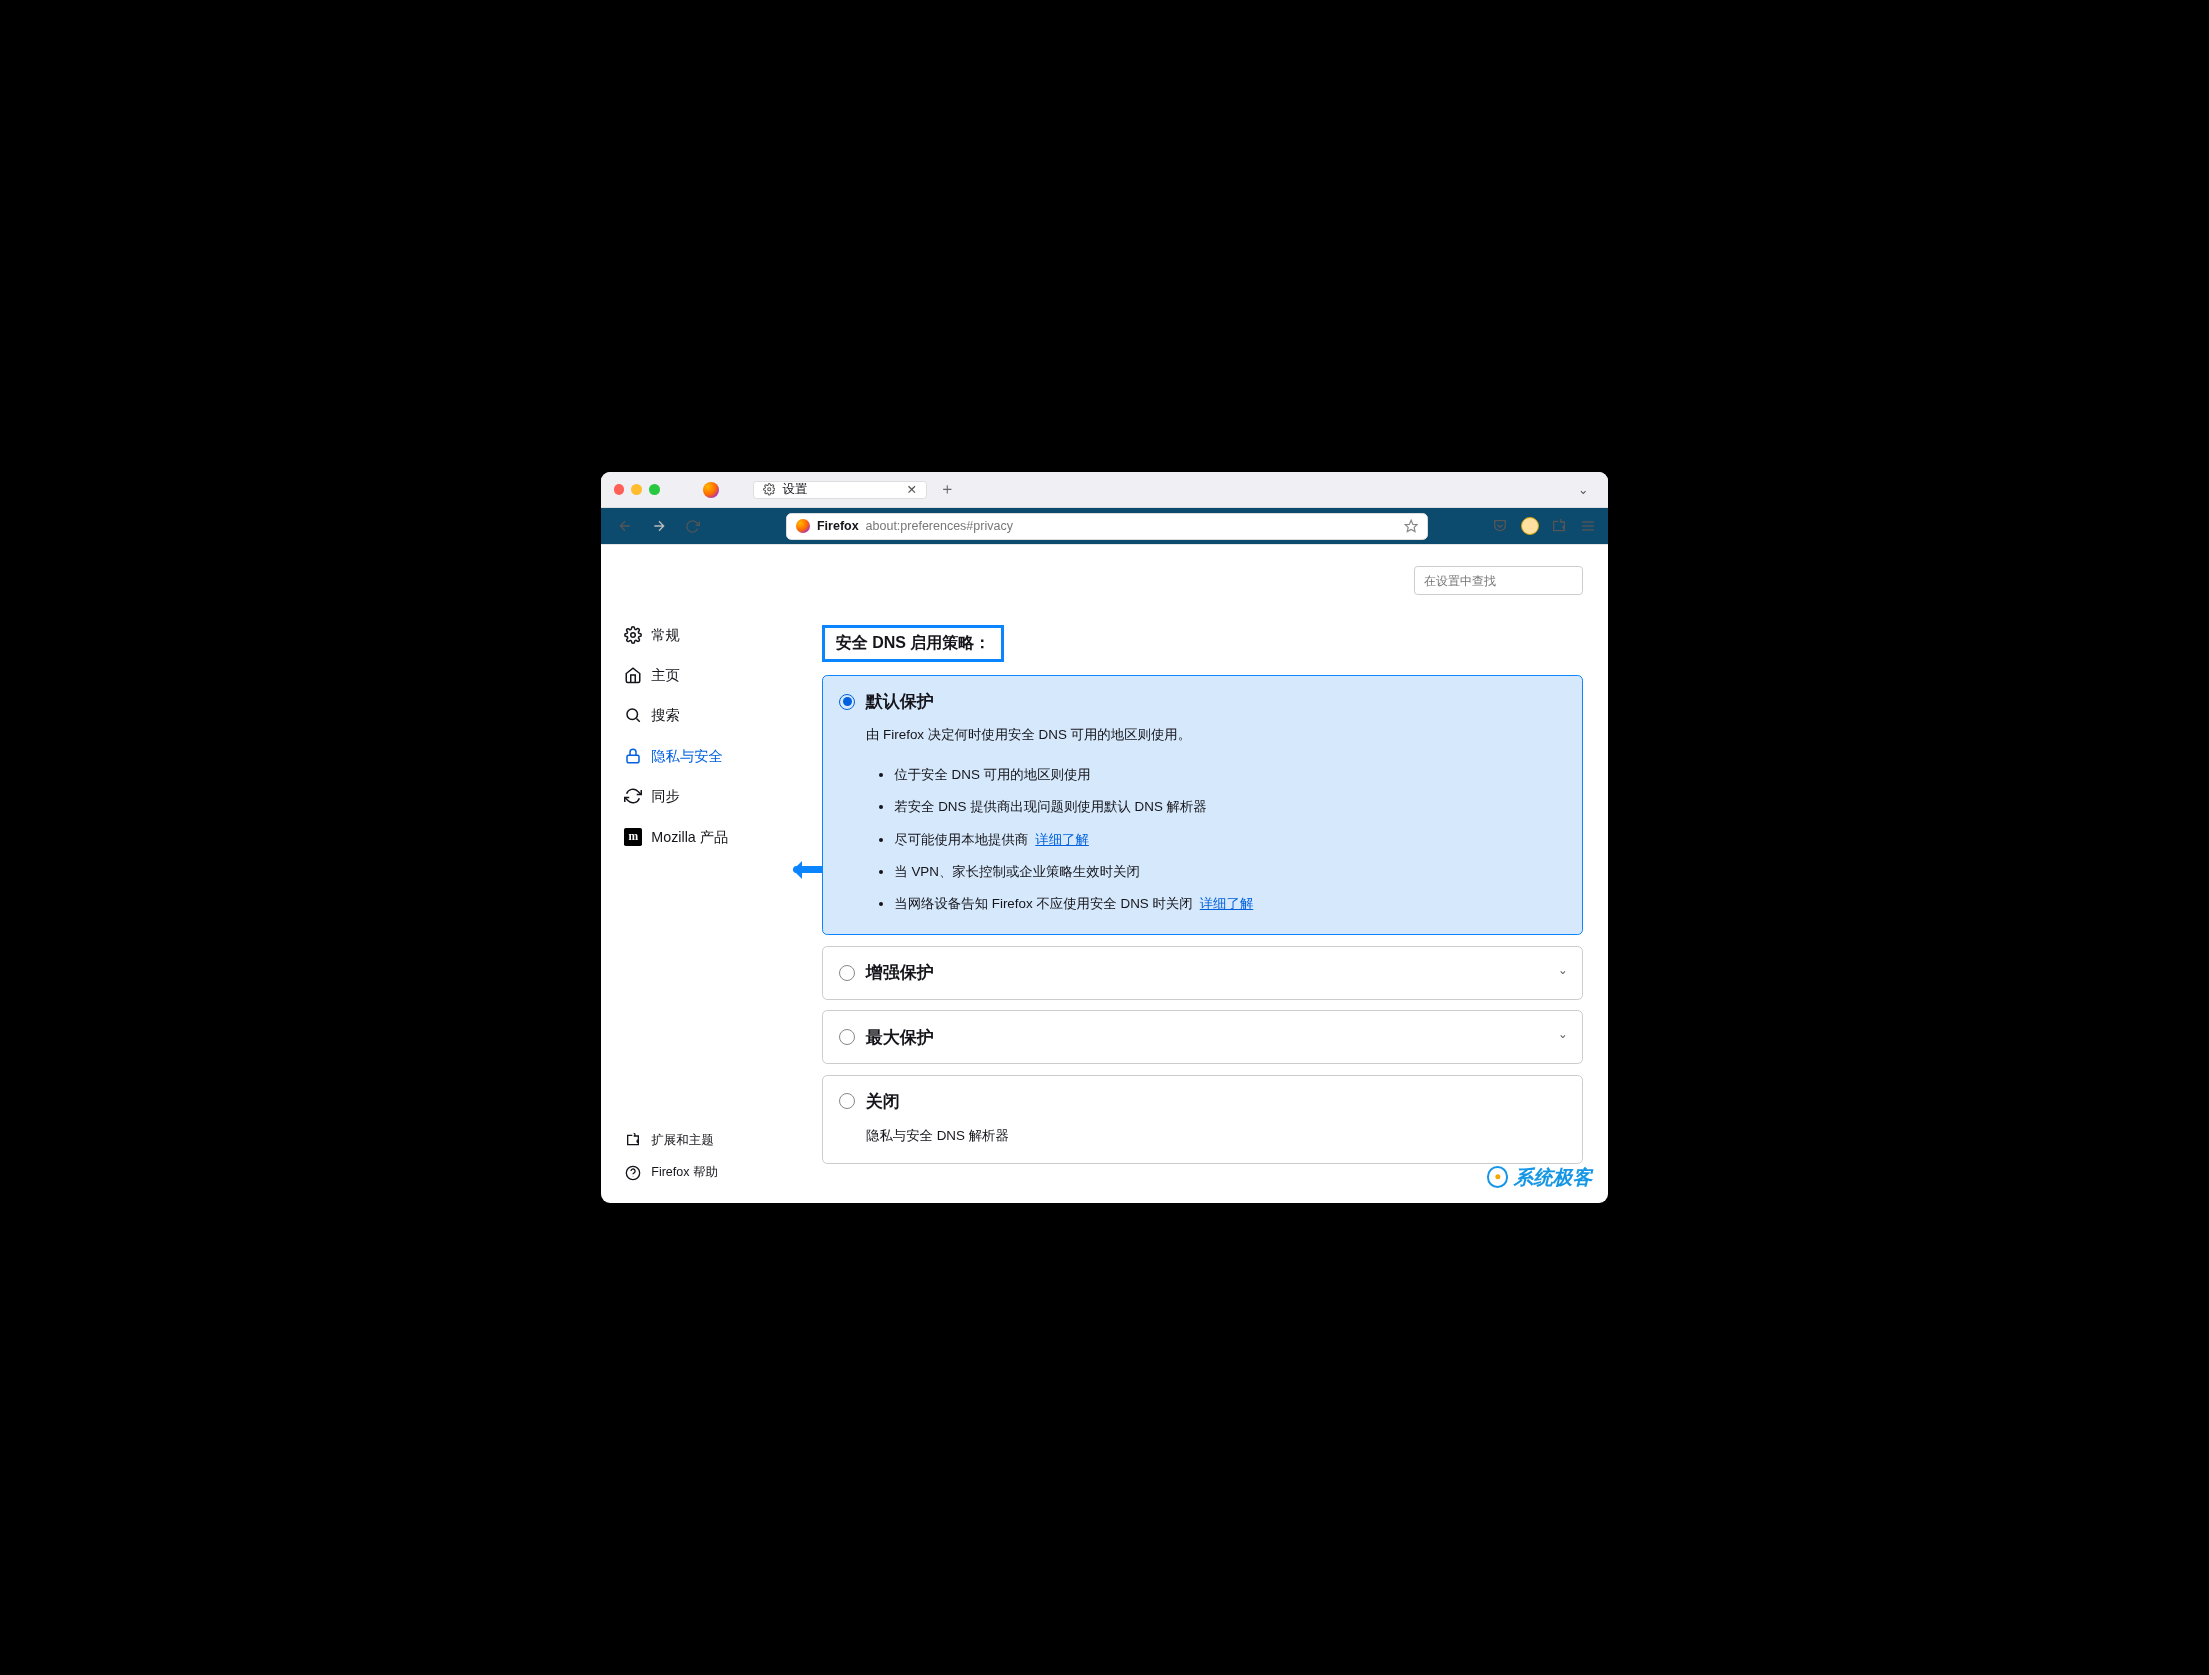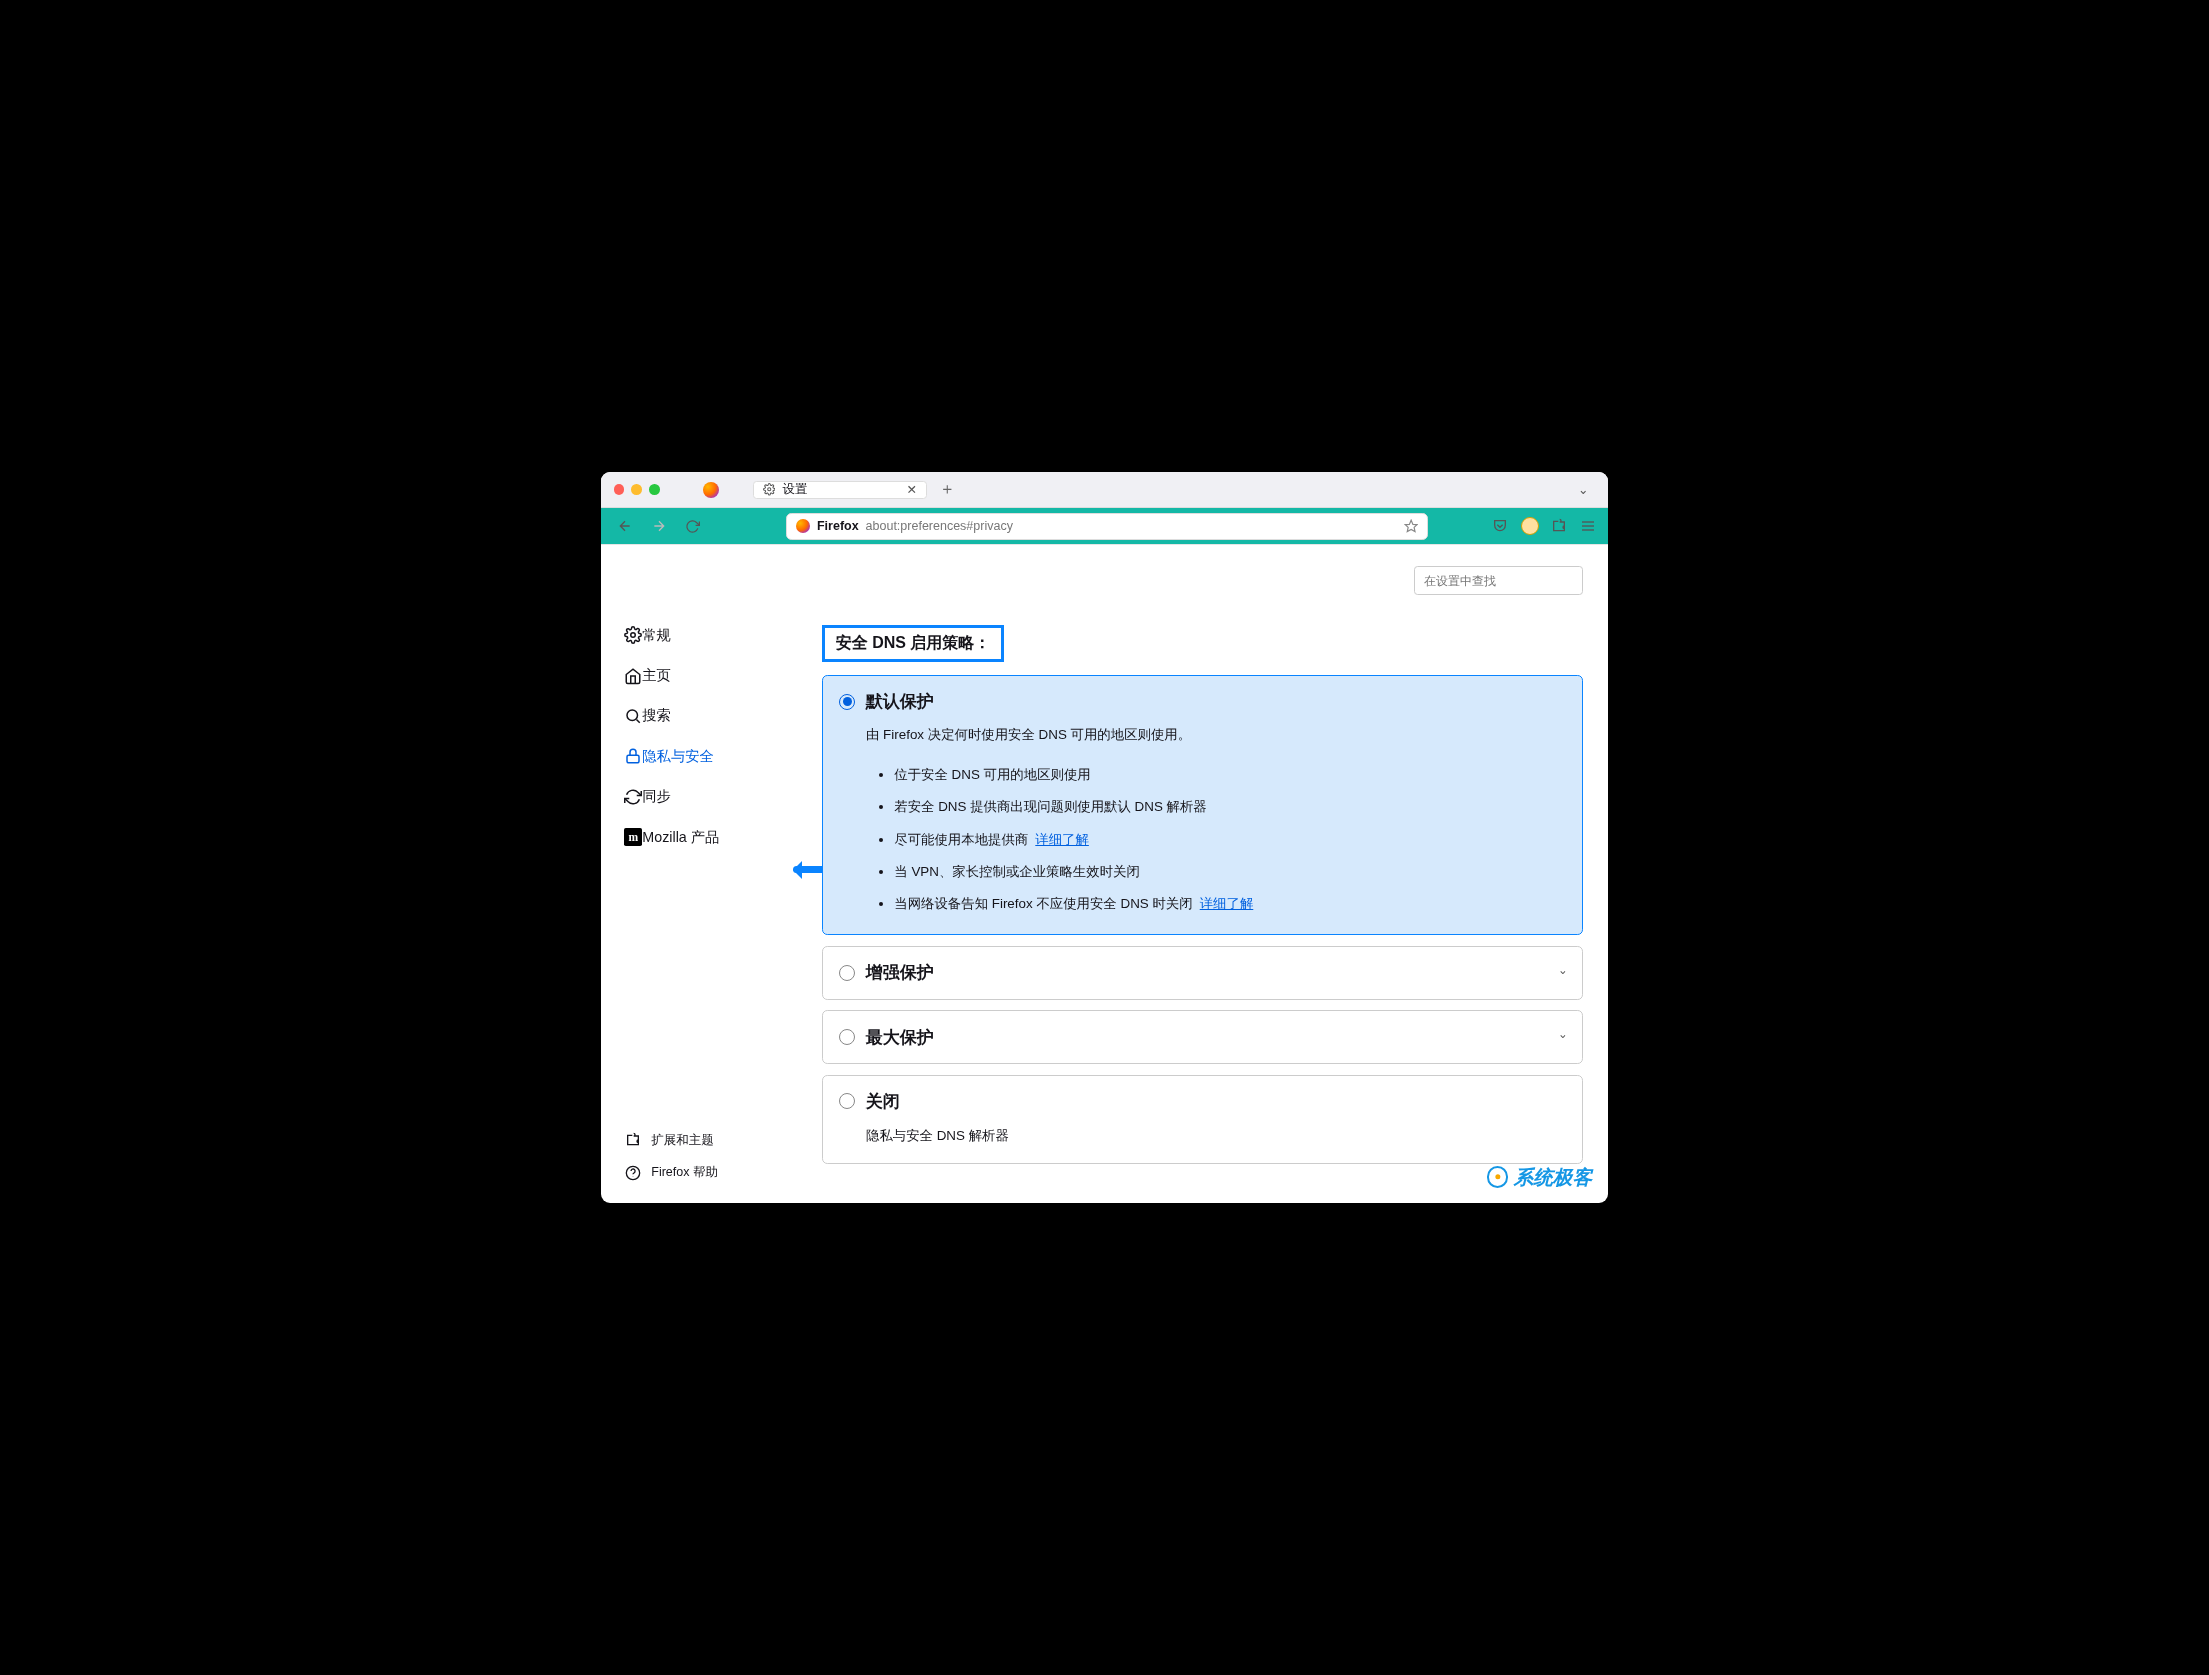--- a/index.html
+++ b/index.html
@@ -50,21 +50,21 @@
   background: #fff; border-radius: 3.6px;
   padding: 5.3px 9px; height: 18px; width: 174px;
   border: 0.9px solid #ddd;
 }
 .tab-close { margin-left: auto; font-size: 12.5px; color: #555; cursor: pointer; }
 .plus { color: #666; font-size: 16px; margin-left: 5.3px; cursor: pointer; }
 .tabbar-spacer { flex: 1; }
 .tabbar-down { color: #555; font-size: 12.5px; padding: 3.6px 7.1px; }
 
 .toolbar {
-  height: 37px; background: #14b8a6;
+  height: 37px; background: #0c4a6e;
   display: flex; align-items: center; gap: 10.7px;
   padding: 0 12.5px; border-bottom: 0.9px solid #e5e5e5;
 }
 .nav-btn { width: 23px; height: 23px; display: flex; align-items: center; justify-content: center; color: #555; border-radius: 3.6px; cursor: pointer; }
 .urlbar {
   flex: 1; height: 27px; background: #fff;
   border: 0.9px solid #ddd; border-radius: 5.3px;
   display: flex; align-items: center; padding: 0 9px; gap: 7.1px;
   margin: 0 53px 0 71px;
 }
@@ -79,21 +79,21 @@
 .tool-icons { display: flex; gap: 12.5px; align-items: center; }
 .tool-icons > * { color: #555; }
 .avatar { width: 18px; height: 18px; border-radius: 50%; background: #ffe0a0; border: 0.9px solid #d4a000; }
 
 .content { flex: 1; display: flex; overflow: hidden; position: relative; }
 .sidebar {
   width: 205px; padding: 70px 9px 14.3px 9px;
   display: flex; flex-direction: column;
 }
 .side-item {
-  display: flex; align-items: center; 
+  display: flex; align-items: flex-start; gap: 9px;
   padding: 10.7px 14.3px; font-size: 14.3px; color: #15141a;
   border-radius: 3.6px; cursor: pointer;
 }
 .side-item.active { color: #0060df; }
 .side-icon { width: 18px; height: 18px; display: flex; align-items: center; justify-content: center; }
 .side-spacer { flex: 1; }
 .side-footer-item {
   display: flex; align-items: center; gap: 9px;
   padding: 7.1px 14.3px; font-size: 12.5px; color: #15141a; cursor: pointer; text-align: right;
 }

